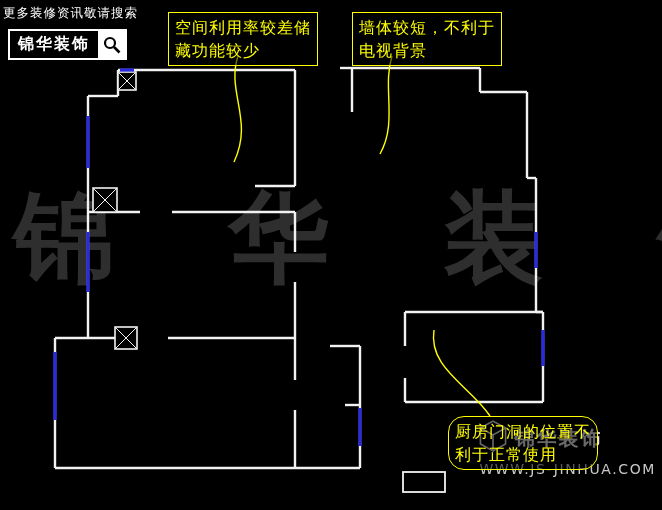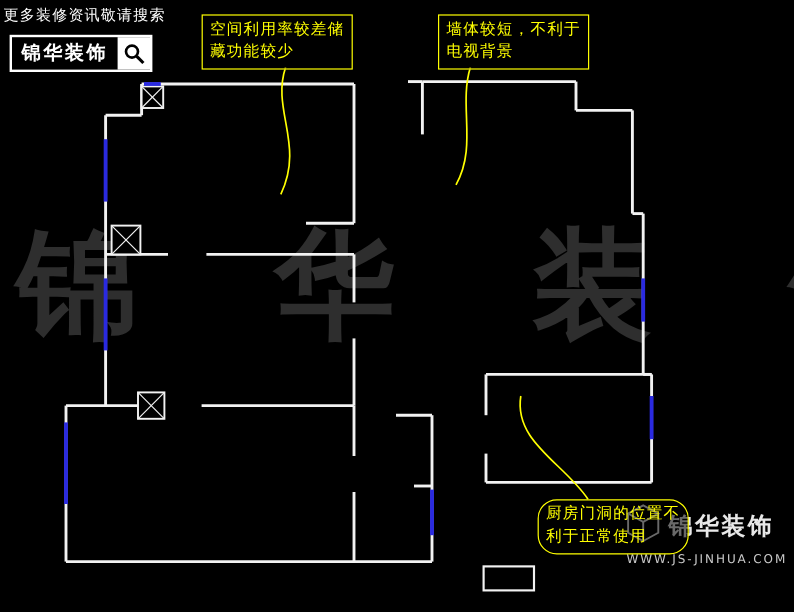--- a/index.html
+++ b/index.html
@@ -23,33 +23,33 @@
     background:#fff;width:27px;display:flex;align-items:center;justify-content:center;
   }
   .watermark{
     position:absolute;top:172px;left:14px;z-index:1;
     font-family:"DejaVu Serif","Liberation Serif",serif;font-weight:bold;
     font-size:100px;color:#2e2e2e;letter-spacing:40px;white-space:nowrap;
   }
   #plan-svg{position:absolute;left:0;top:0;z-index:2;}
   .callout{
     position:absolute;z-index:4;border:1px solid #ffff00;color:#ffff00;
-    background:rgba(0,0,0,0.55);padding:3px 6px;font-size:13px;line-height:1.45;
+    background:rgba(0,0,0,0.55);padding:3px 6px;font-size:16px;line-height:1.45;
     white-space:pre-line;letter-spacing:1px;
   }
   .ann1{left:168px;top:12px;}
-  .ann2{left:352px;top:12px;margin-left:13px;}
+  .ann2{left:352px;top:12px;}
   .ann3{left:448px;top:416px;border-radius:16px;}
   .brand{
     position:absolute;right:6px;top:420px;z-index:3;color:#ddd;
   }
   .brand-row{display:flex;align-items:center;gap:7px;}
   .brand-name{font-size:20px;font-weight:bold;letter-spacing:2px;color:#e8e8e8;}
   .brand-sub{font-size:18px;letter-spacing:5px;color:#e8e8e8;margin-top:2px;}
-  .brand-url{font-size:10px;letter-spacing:1.6px;margin-top:5px;color:#c8c8c8;text-align:center;}
+  .brand-url{font-size:14px;letter-spacing:1.6px;margin-top:5px;color:#c8c8c8;text-align:center;}
 </style>
 </head>
 <body>
 
 <div class="watermark">锦 华 装 饰</div>
 
 <svg id="plan-svg" width="662" height="510">
     <line x1="118" y1="70" x2="295" y2="70" stroke="#f2f2f2" stroke-width="2.4"></line>
     <line x1="118" y1="70" x2="118" y2="96" stroke="#f2f2f2" stroke-width="2.4"></line>
     <line x1="88" y1="96" x2="118" y2="96" stroke="#f2f2f2" stroke-width="2.4"></line>

